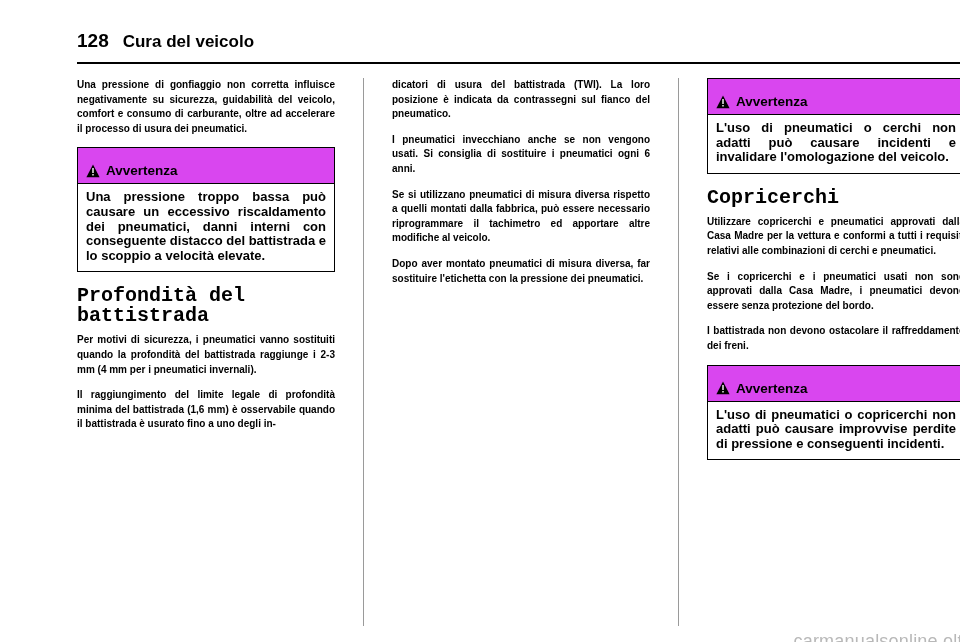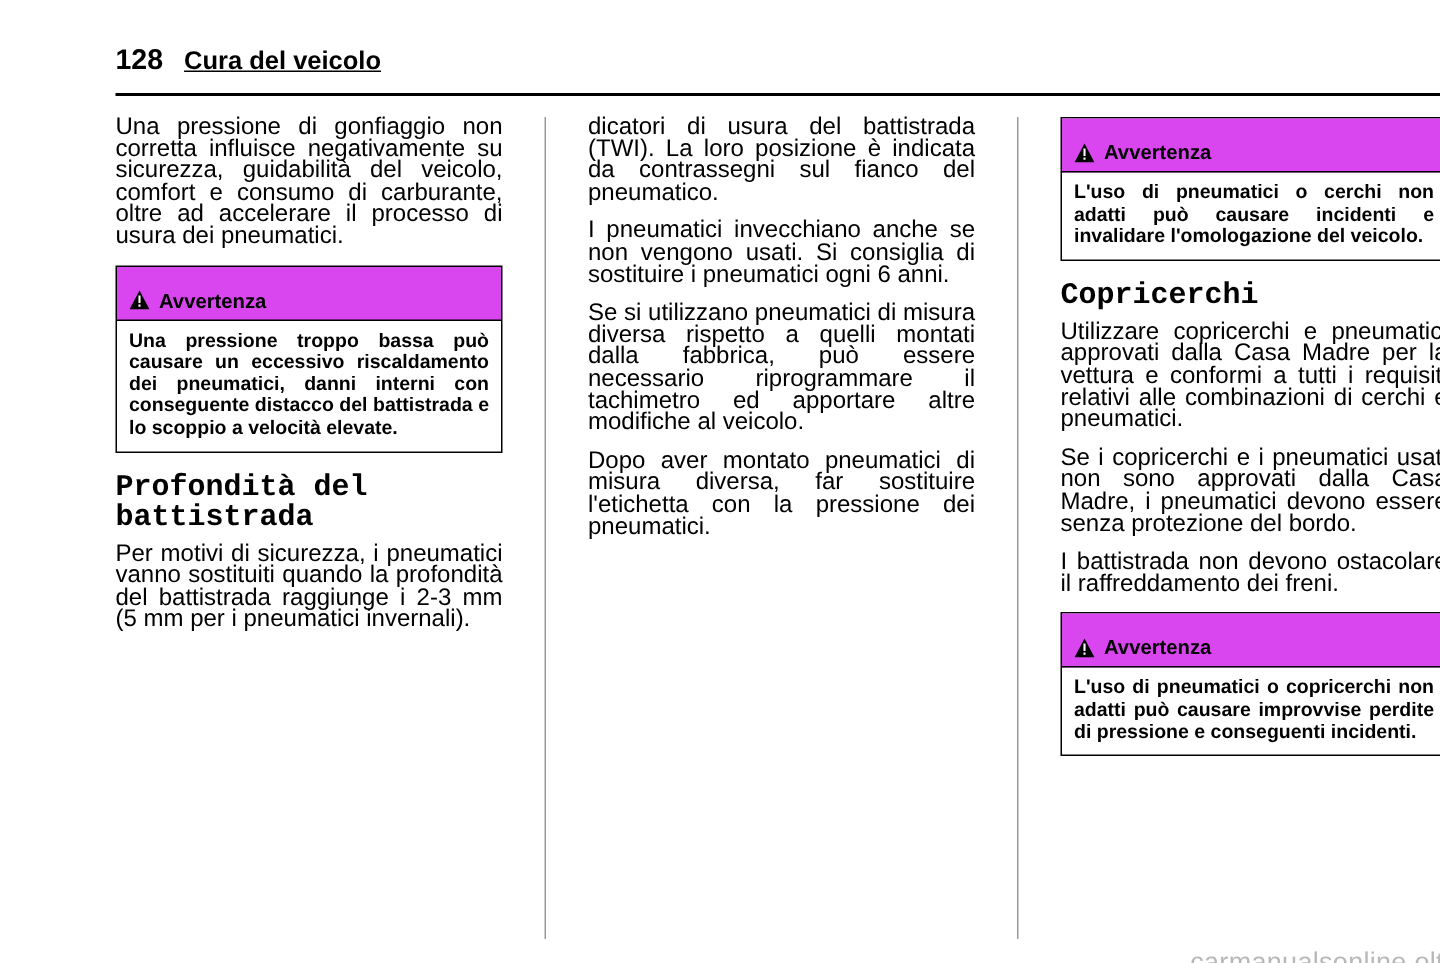--- a/index.html
+++ b/index.html
@@ -38,21 +38,20 @@
     gap: 14px;
   }
   .page-number {
     font-size: 19px;
     font-weight: bold;
     letter-spacing: 0px;
   }
   .header-title {
     font-size: 17px;
     font-weight: bold;
-    text-decoration: underline;
   }
   .header-rule {
     position: absolute;
     left: 0;
     top: 32px;
     width: 888px;
     height: 2px;
     background: #000000;
   }
   
@@ -77,23 +76,23 @@
   .col-sep::before {
     content: "";
     position: absolute;
     left: 28px;
     top: 0px;
     bottom: 0px;
     width: 1px;
     background: #9a9a9a;
   }
   p.body {
-    font-size: 16px;
+    font-size: 10px;
     line-height: 14.6px;
-    font-weight: normal;
+    font-weight: bold;
     margin: 0 0 11px 0;
     text-align: justify;
     color: #000;
   }
   h2.section {
     font-size: 20px;
     line-height: 20px;
     font-weight: bold;
     margin: 14px 0 7px 0;
     font-family: Liberation Mono, monospace;
@@ -170,21 +169,22 @@
               <rect x="6.3" y="4" width="1.4" height="5" fill="#ffffff"></rect>
               <rect x="6.3" y="10" width="1.4" height="1.5" fill="#ffffff"></rect>
             </svg>
           </span>
           <span class="warning-title">Avvertenza</span>
         </div>
         <div class="warning-body">Una pressione troppo bassa può causare un eccessivo riscaldamento dei pneumatici, danni interni con conseguente distacco del battistrada e lo scoppio a velocità elevate.</div>
       </div>
 
       <h2 class="section">Profondità del battistrada</h2>
-      <p class="body">Per motivi di sicurezza, i pneumatici vanno sostituiti quando la profondità del battistrada raggiunge i 2-3 mm (5 mm per i pneumatici invernali).</p>
+      <p class="body">Per motivi di sicurezza, i pneumatici vanno sostituiti quando la profondità del battistrada raggiunge i 2-3 mm (4 mm per i pneumatici invernali).</p>
+      <p class="body">Il raggiungimento del limite legale di profondità minima del battistrada (1,6 mm) è osservabile quando il battistrada è usurato fino a uno degli in-</p>
     </div>
 
     <div class="col-sep"></div>
 
     <div class="col">
       <p class="body">dicatori di usura del battistrada (TWI). La loro posizione è indicata da contrassegni sul fianco del pneumatico.</p>
       <p class="body">I pneumatici invecchiano anche se non vengono usati. Si consiglia di sostituire i pneumatici ogni 6 anni.</p>
 
       <p class="body">Se si utilizzano pneumatici di misura diversa rispetto a quelli montati dalla fabbrica, può essere necessario riprogrammare il tachimetro ed apportare altre modifiche al veicolo.</p>
       <p class="body">Dopo aver montato pneumatici di misura diversa, far sostituire l'etichetta con la pressione dei pneumatici.</p>

